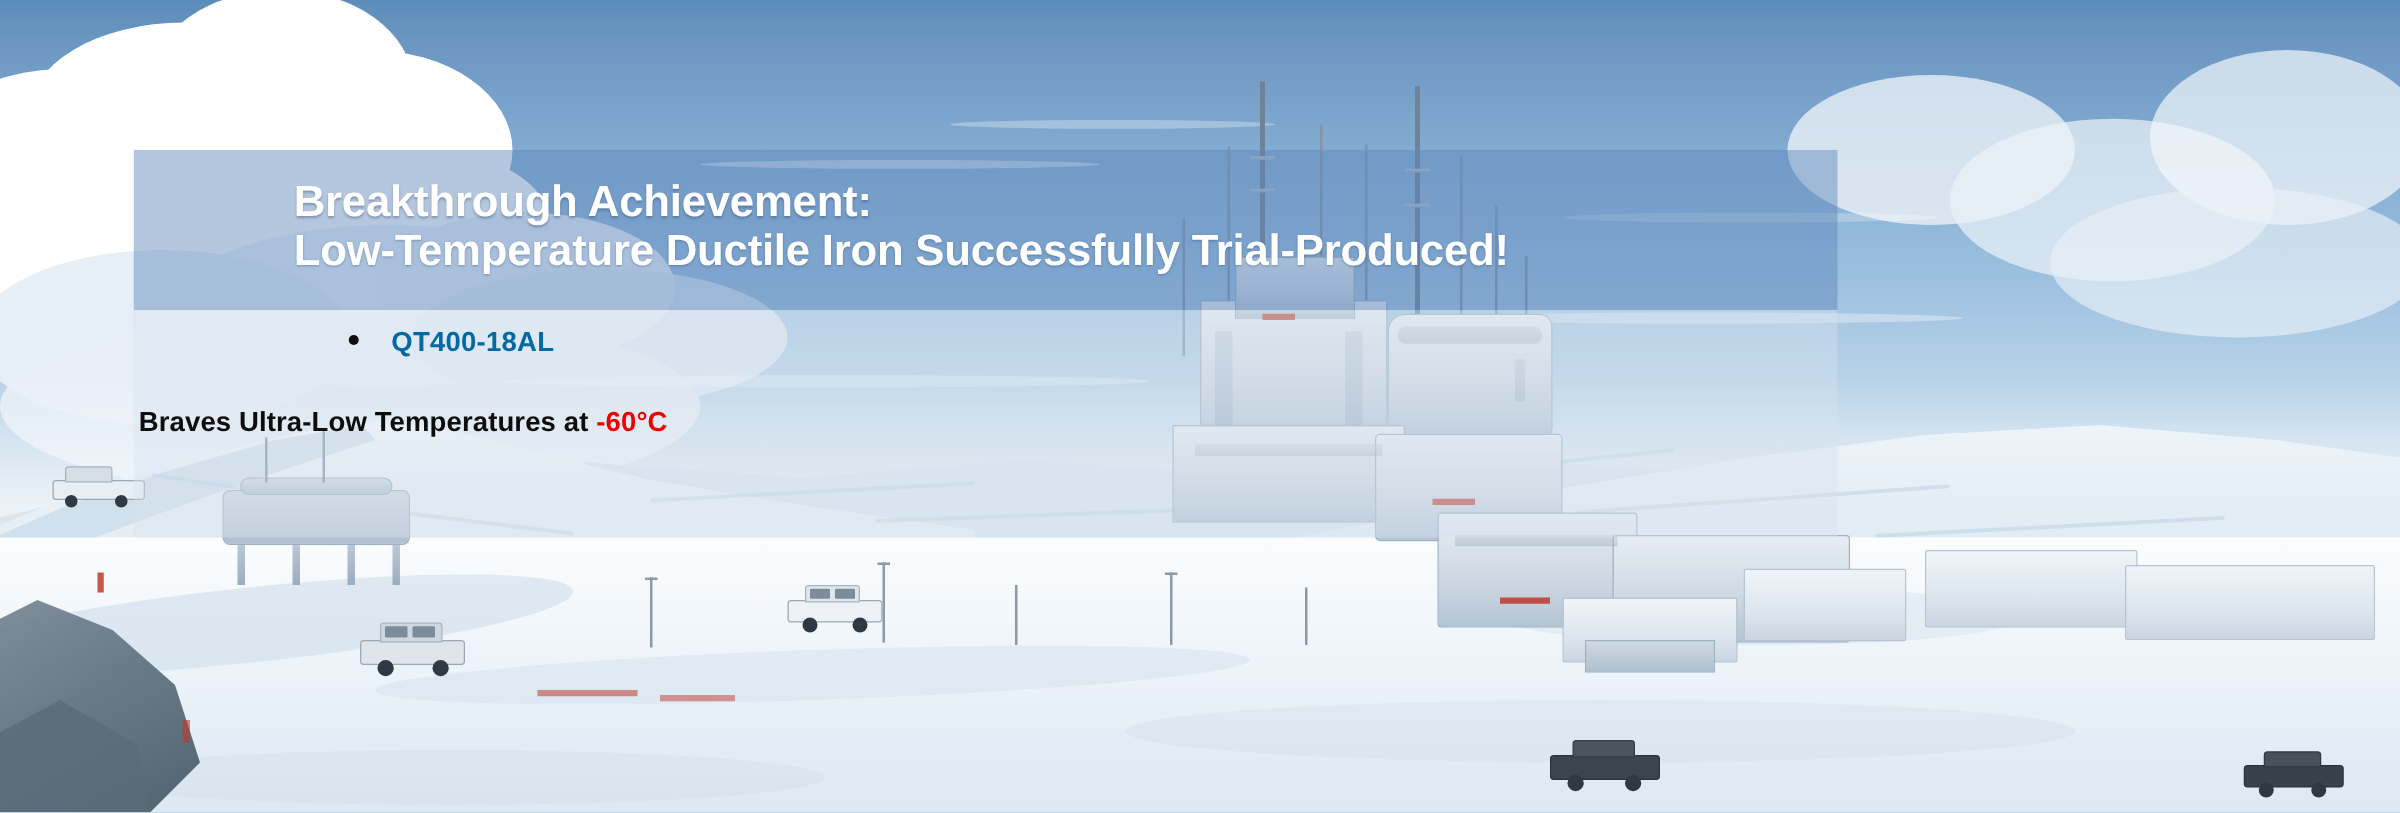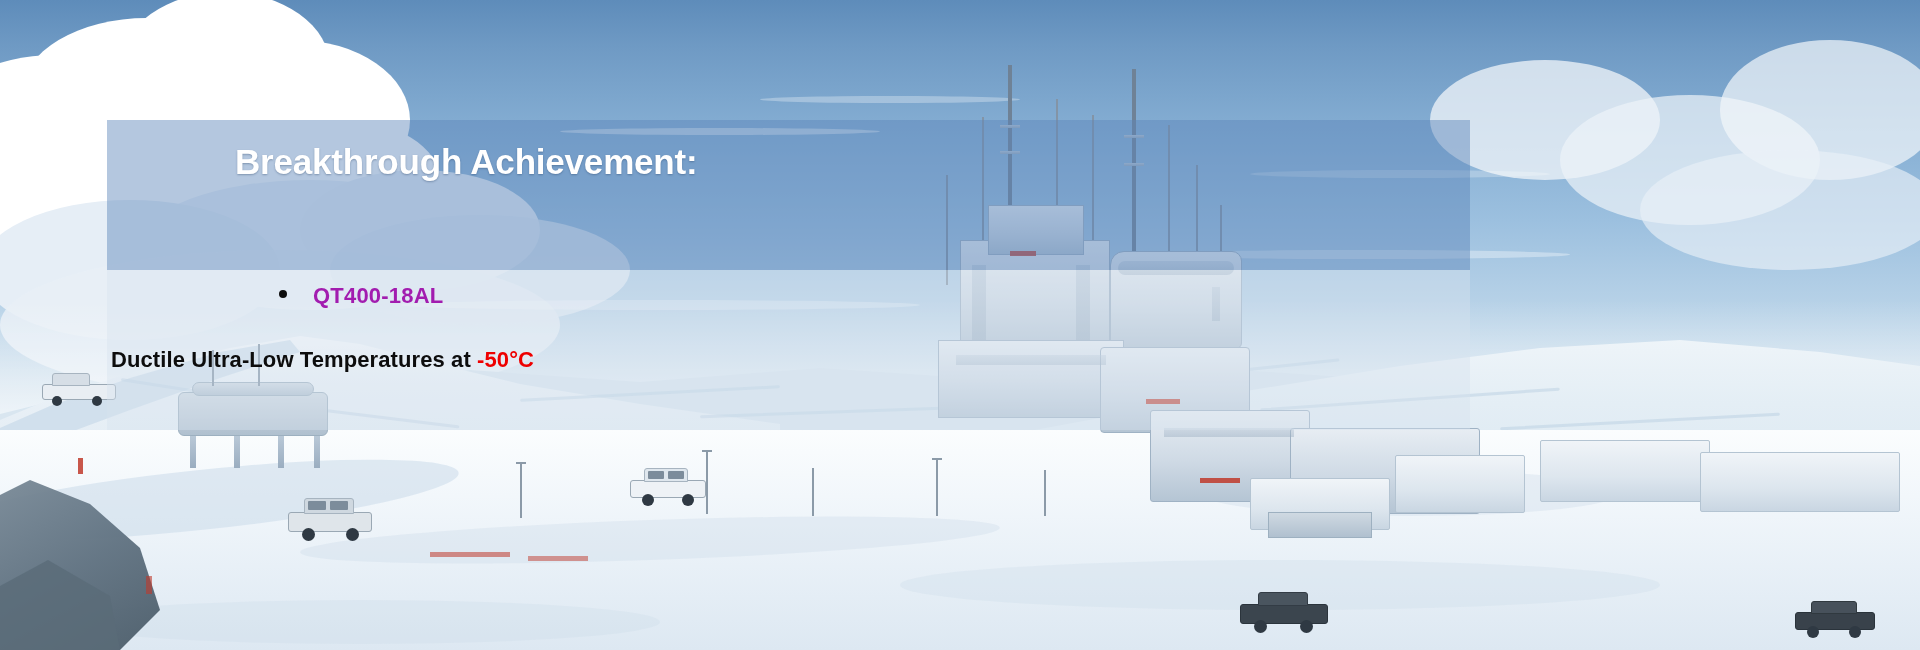--- a/index.html
+++ b/index.html
@@ -148,21 +148,21 @@
 
   
   .banner{
     position:absolute;
     left:107px; top:120px;
     width:1363px; height:310px;
     display:flex; flex-direction:column;
   }
   .banner-title{
     background:rgba(92,134,186,0.46);
-    height:150px;
+    height:128px;
     padding:22px 0 0 128px;
   }
   .banner-title h1{
     color:#ffffff;
     font-size:35px;
     font-weight:bold;
     line-height:1.12;
     letter-spacing:-0.2px;
     text-shadow:0 1px 2px rgba(30,55,90,.35);
     white-space:nowrap;
@@ -181,21 +181,21 @@
     display:flex; align-items:baseline;
     font-size:22px; font-weight:bold; color:#0d0d0d;
     line-height:1.05;
   }
   .dot{
     display:inline-block;
     width:8px; height:8px;
     background:#0d0d0d; border-radius:50%;
     margin-right:26px; position:relative; top:-5px;
   }
-  .grade{ font-size:22px; font-weight:bold; color:#a21caf; letter-spacing:.2px; }
+  .grade{ font-size:22px; font-weight:bold; color:#0369a1; letter-spacing:.2px; }
   .desc{
     margin-left:-172px;
     margin-top:6px;
     padding-left:4px;
     font-size:22px; font-weight:bold; color:#0d0d0d;
     letter-spacing:.1px;
   }
   .temp{ color:#ee0000; }
 </style>
 </head>
@@ -366,34 +366,35 @@
   <div class="accent" style="left:78px;  top:458px; width:5px; height:16px;"></div>
   <div class="accent" style="left:430px; top:552px; width:80px; height:5px; opacity:.55;"></div>
   <div class="accent" style="left:528px; top:556px; width:60px; height:5px; opacity:.5;"></div>
   <div class="accent" style="left:146px; top:576px; width:6px; height:18px; opacity:.6;"></div>
 
   <div class="banner">
 
     <div class="banner-title">
       <h1>
         <span>Breakthrough Achievement:</span>
+        <span class="l2">Low-Temperature Ductile Iron Successfully Trial-Produced!</span>
       </h1>
     </div>
 
     <div class="banner-body">
 
       <div class="bullet-block">
         <div class="bullet-line">
           <span class="dot"></span>
           <span class="grade">QT400-18AL</span>
         </div>
       </div>
 
       <div class="bullet-block">
         <div class="desc">
-          <span>Ductile Ultra-Low Temperatures at </span><span class="temp">-50°C</span>
+          <span>Braves Ultra-Low Temperatures at </span><span class="temp">-60°C</span>
         </div>
       </div>
 
     </div>
   </div>
 
 </div>
 
 </body></html>

